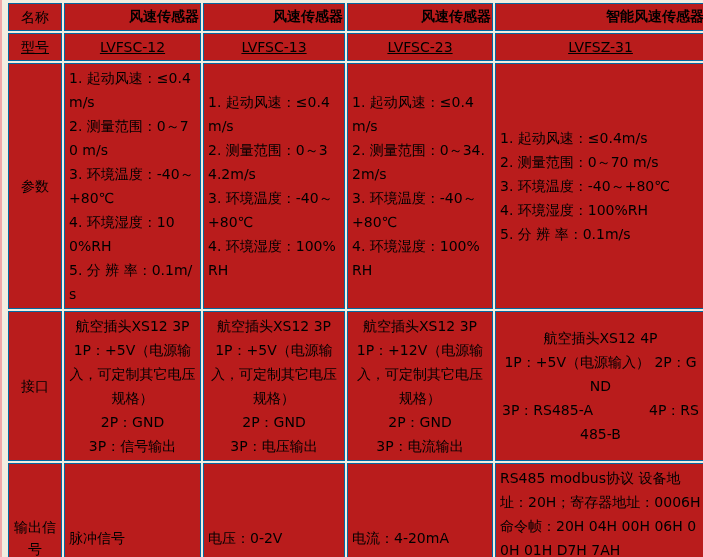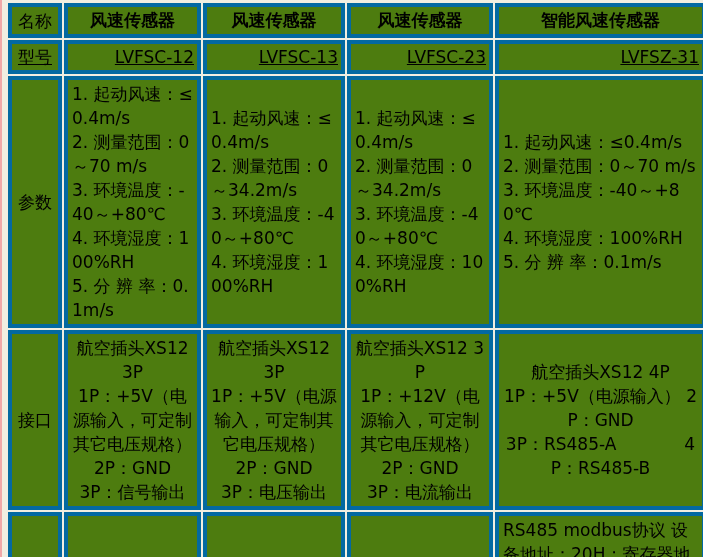--- a/index.html
+++ b/index.html
@@ -24,38 +24,38 @@
     position: absolute;
     left: 6px;
     top: 1px;
     border-collapse: separate;
     border-spacing: 2px;
     table-layout: fixed;
     width: 694px;
   }
   td {
     box-sizing: border-box;
-    background: #4d7c0f;
-    border: 4px solid #0369a1;
-    font-size: 17px;
+    background: #b91c1c;
+    border: 1px solid #0369a1;
+    font-size: 14px;
     vertical-align: middle;
     overflow: hidden;
   }
   td.lbl {
     text-align: center;
     padding: 2px 3px;
     line-height: 22px;
   }
   td.hdr {
-    text-align: center;
+    text-align: right;
     font-weight: bold;
-    padding: 2px 7px;
+    padding: 2px 1px;
   }
   td.mdl {
-    text-align: right;
+    text-align: center;
     padding: 2px 3px;
     margin-top: 47px;
   }
   td.data {
     text-align: left;
     padding: 2px 4px;
     line-height: 24px;
     white-space: pre-line;
     word-break: break-all;
   }

